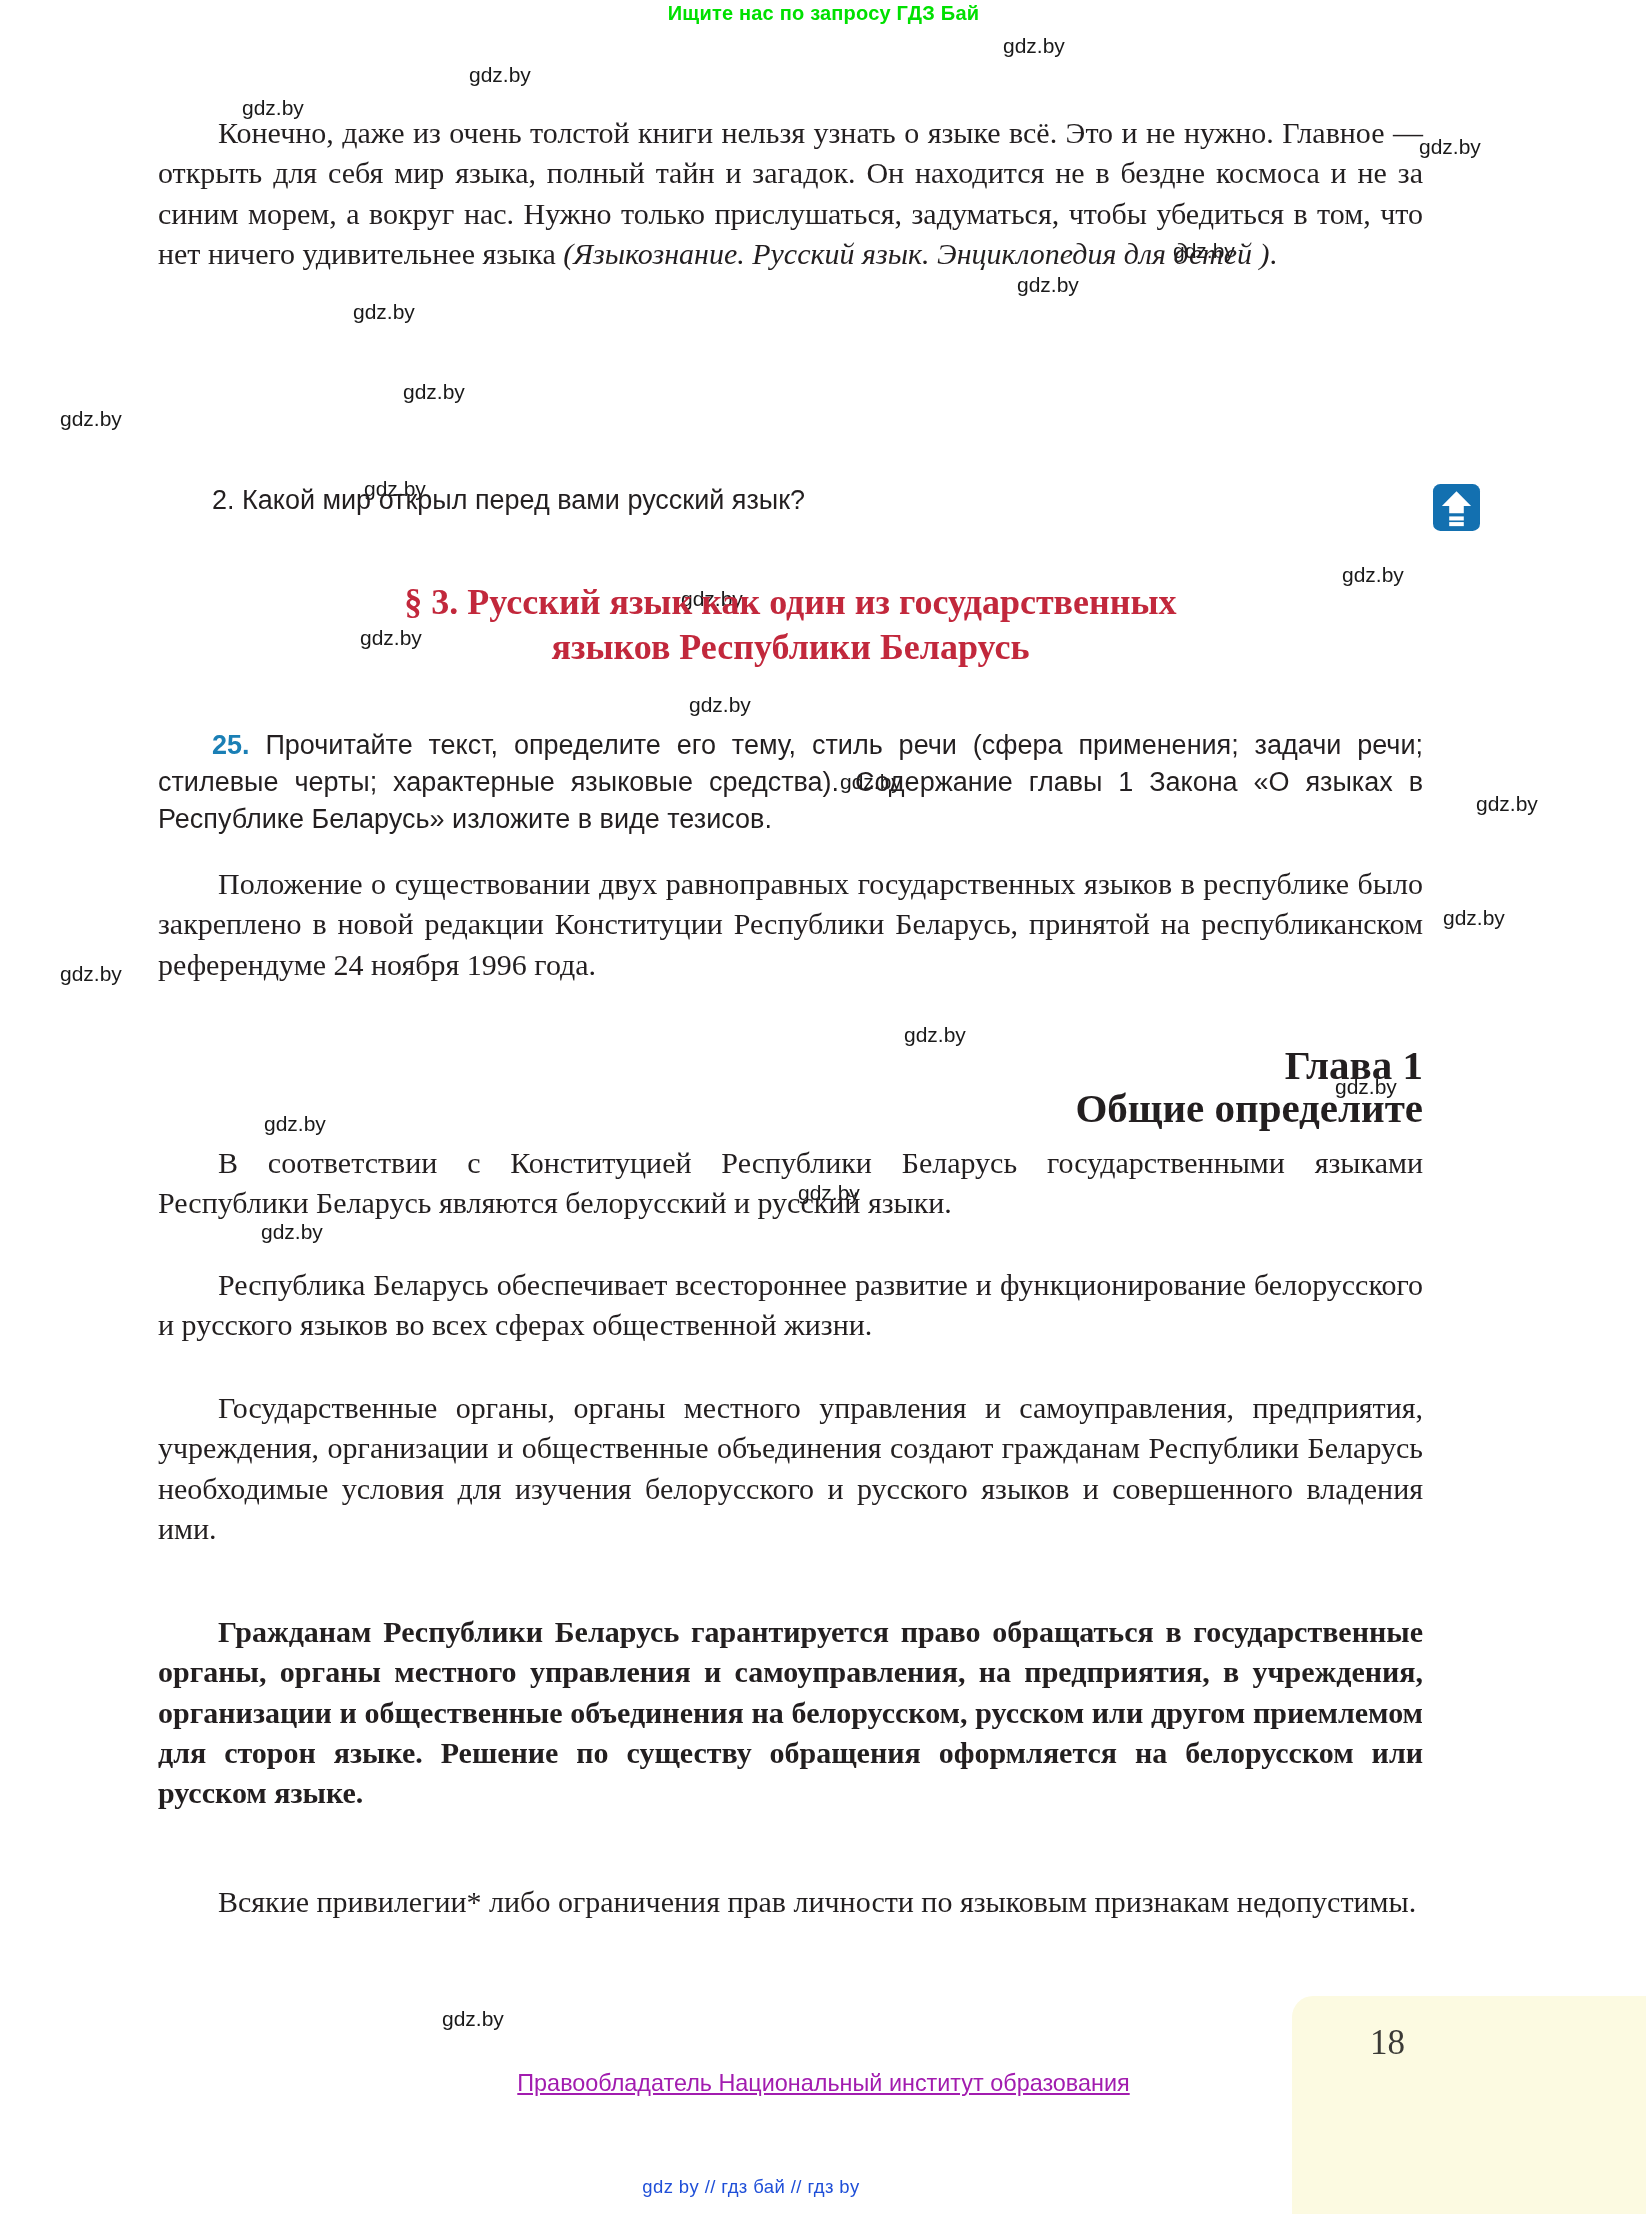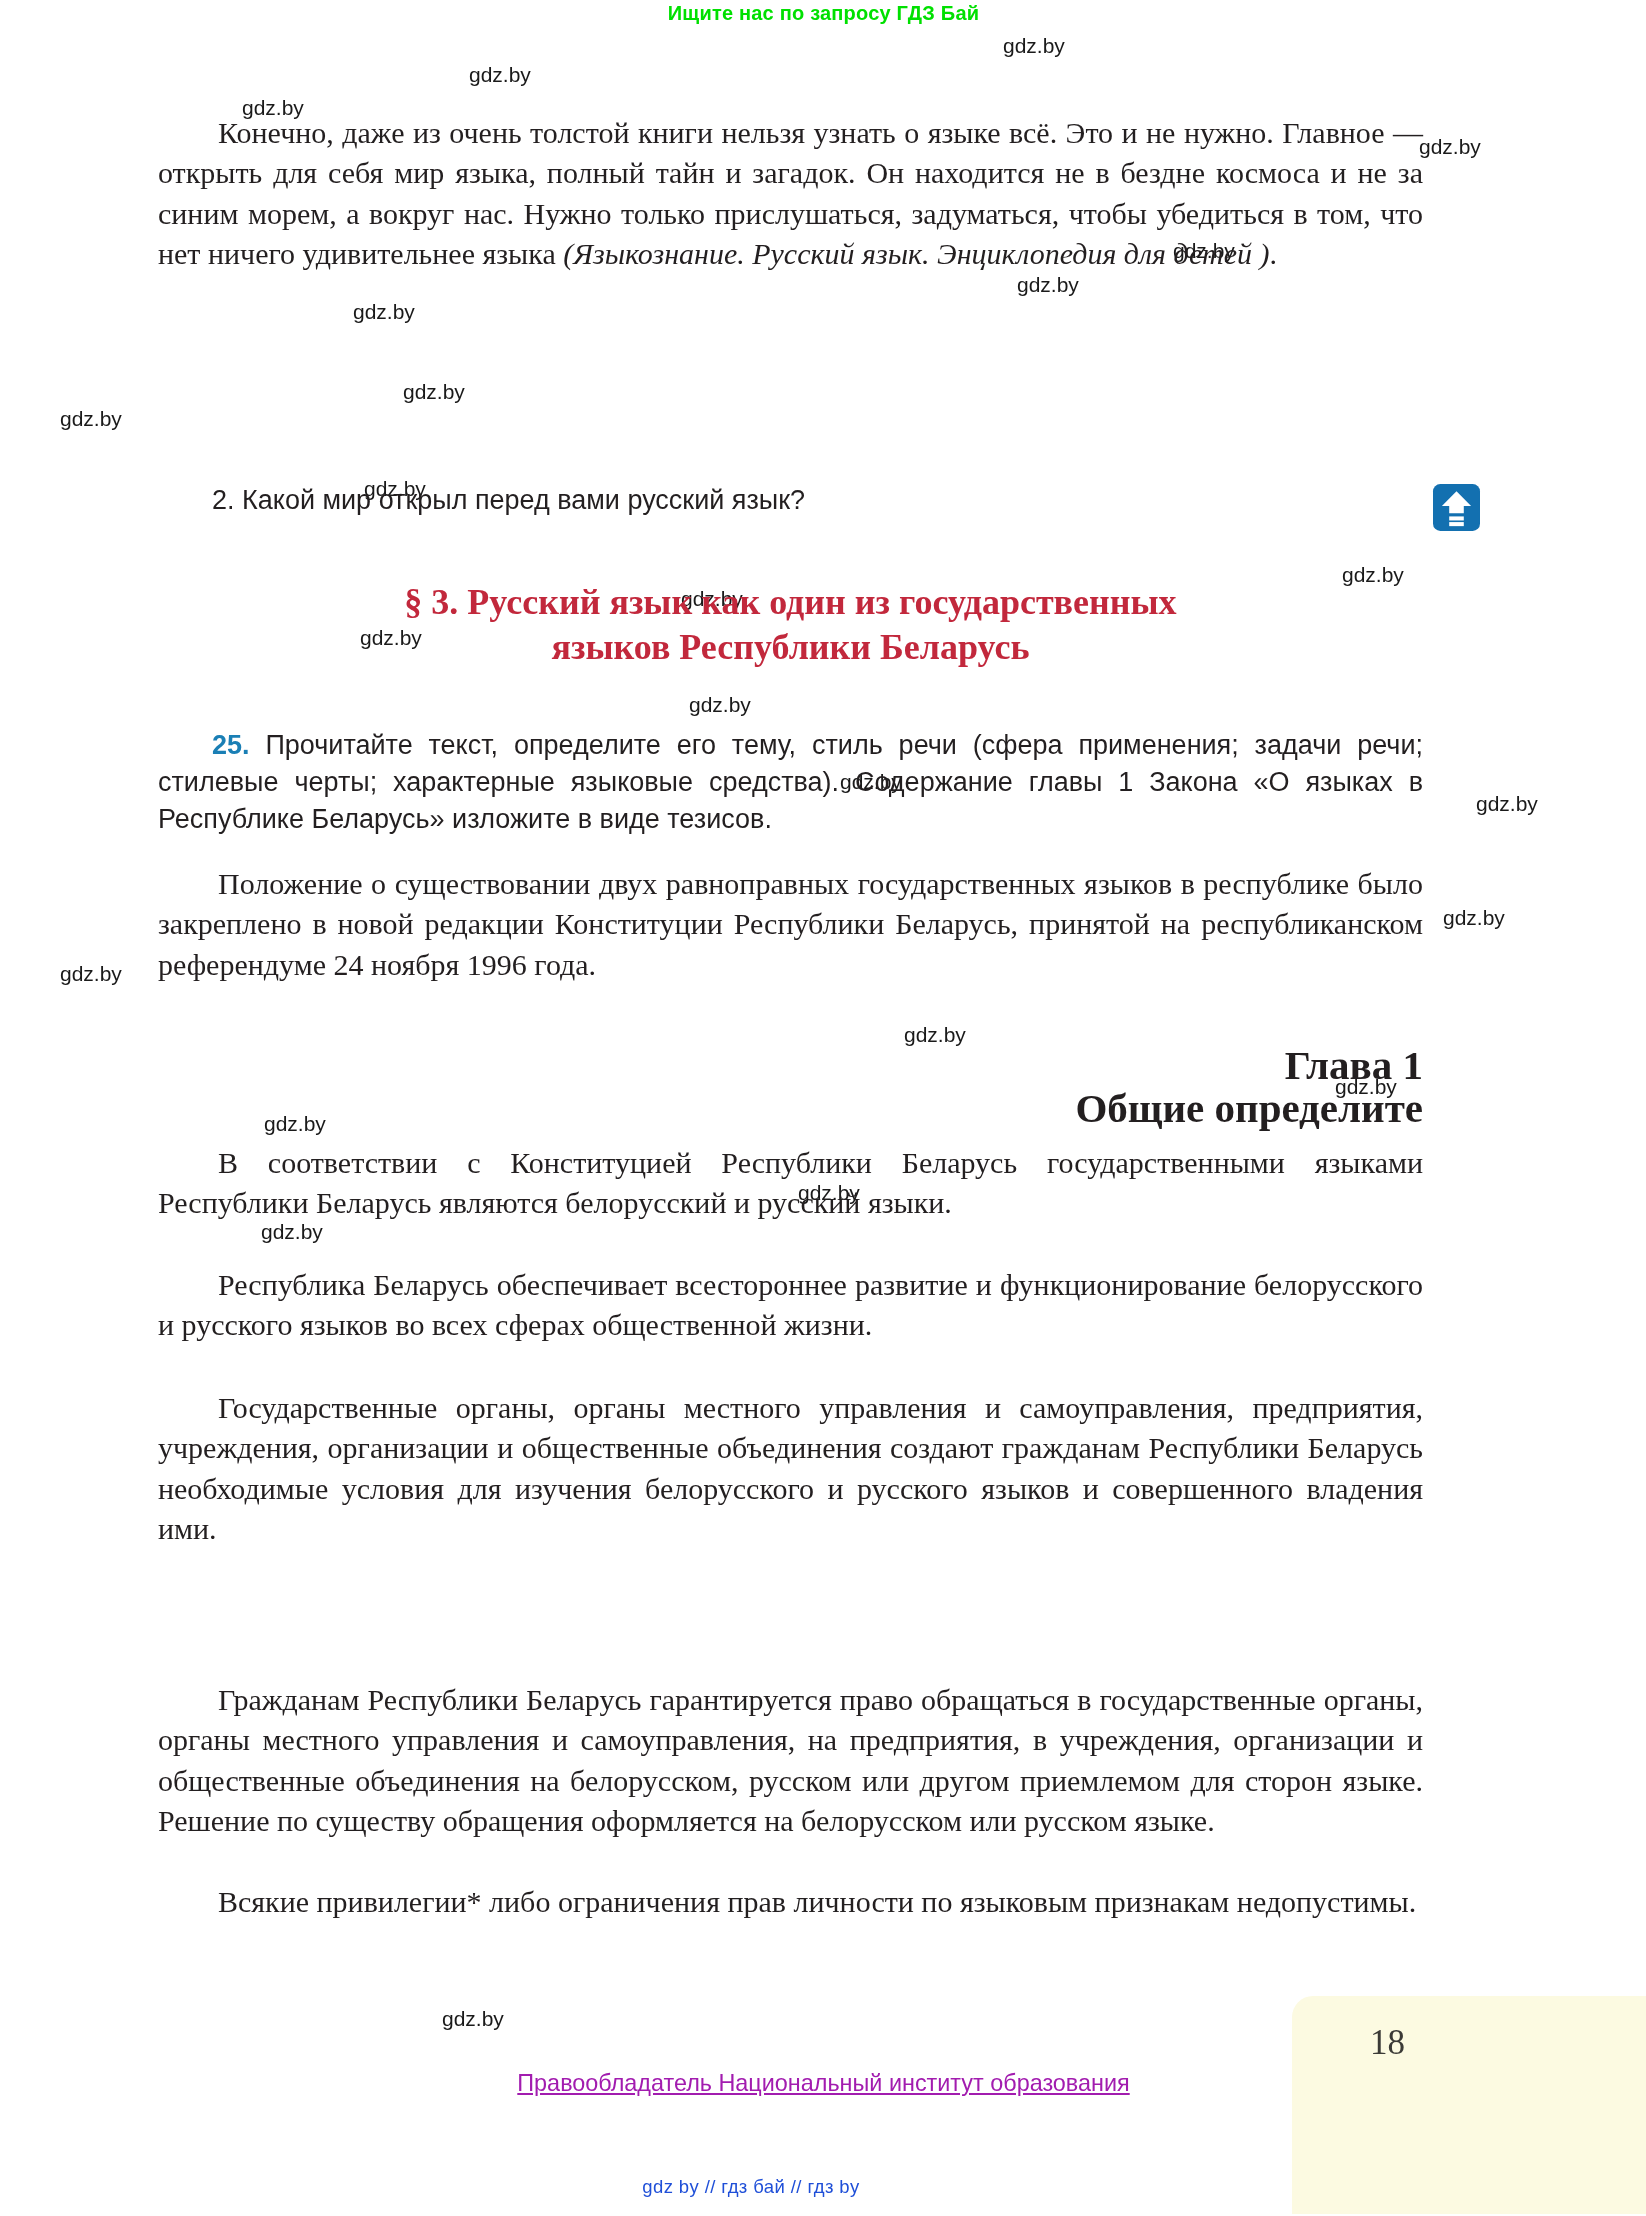--- a/index.html
+++ b/index.html
@@ -237,21 +237,21 @@
   </div>
 
   <div class="col" style="top:1388px;">
     <p class="serif-para">Государственные органы, органы местного управления и самоуправления, предприятия, учреждения, организации и общественные объединения создают гражданам Республики Беларусь необходимые условия для изучения белорусского и русского языков и совершенного владения ими.</p>
   </div>
 
   <div class="col" style="top:1265px;">
     <p class="serif-para">Республика Беларусь обеспечивает всестороннее развитие и функционирование белорусского и русского языков во всех сферах общественной жизни.</p>
   </div>
 
-  <div class="col" style="top:1680px;">
+  <div class="col" style="top:1612px;font-weight:bold;">
     <p class="serif-para">Гражданам Республики Беларусь гарантируется право обращаться в государственные органы, органы местного управления и самоуправления, на предприятия, в учреждения, организации и общественные объединения на белорусском, русском или другом приемлемом для сторон языке. Решение по существу обращения оформляется на белорусском или русском языке.</p>
   </div>
 
   <div class="col" style="top:1882px;">
     <p class="serif-para">Всякие привилегии* либо ограничения прав личности по языковым признакам недопустимы.</p>
   </div>
 
   <div class="copyright" style="top:2070px;">Правообладатель Национальный институт образования</div>
 
   <div class="bottom-links" style="top:2176px;">gdz by  //  гдз бай  //  гдз by</div>

